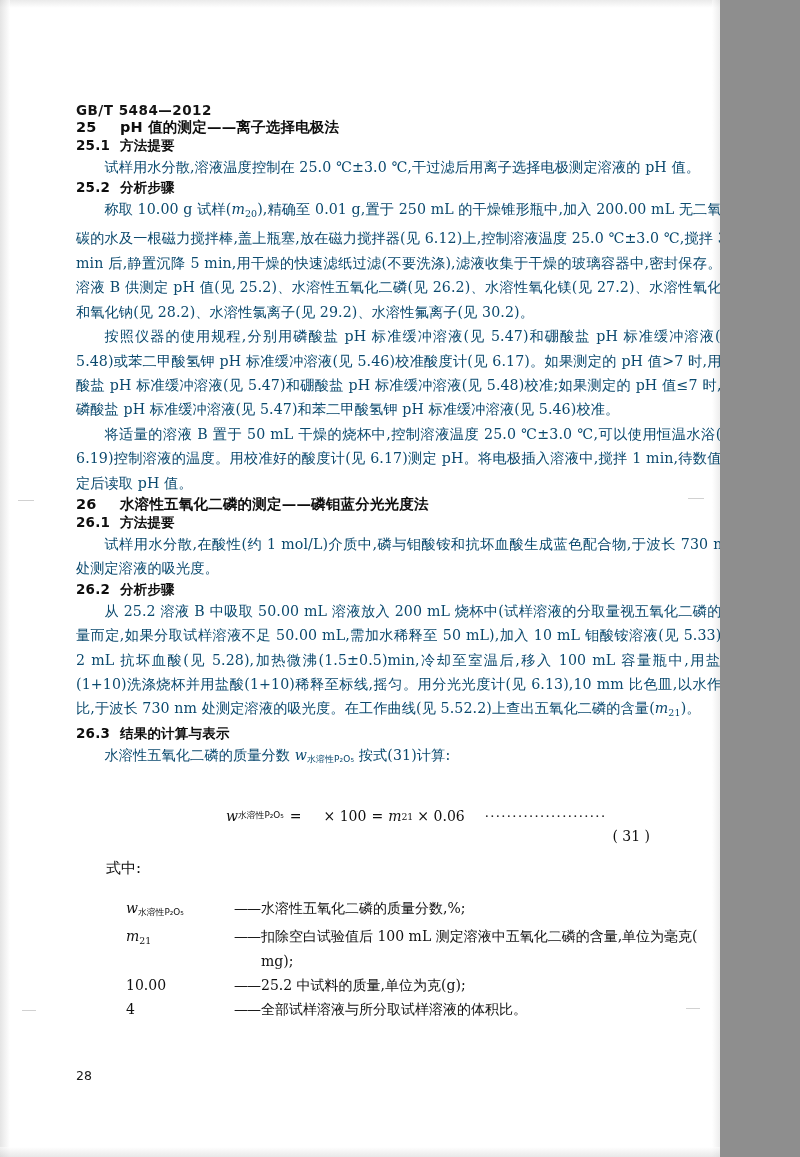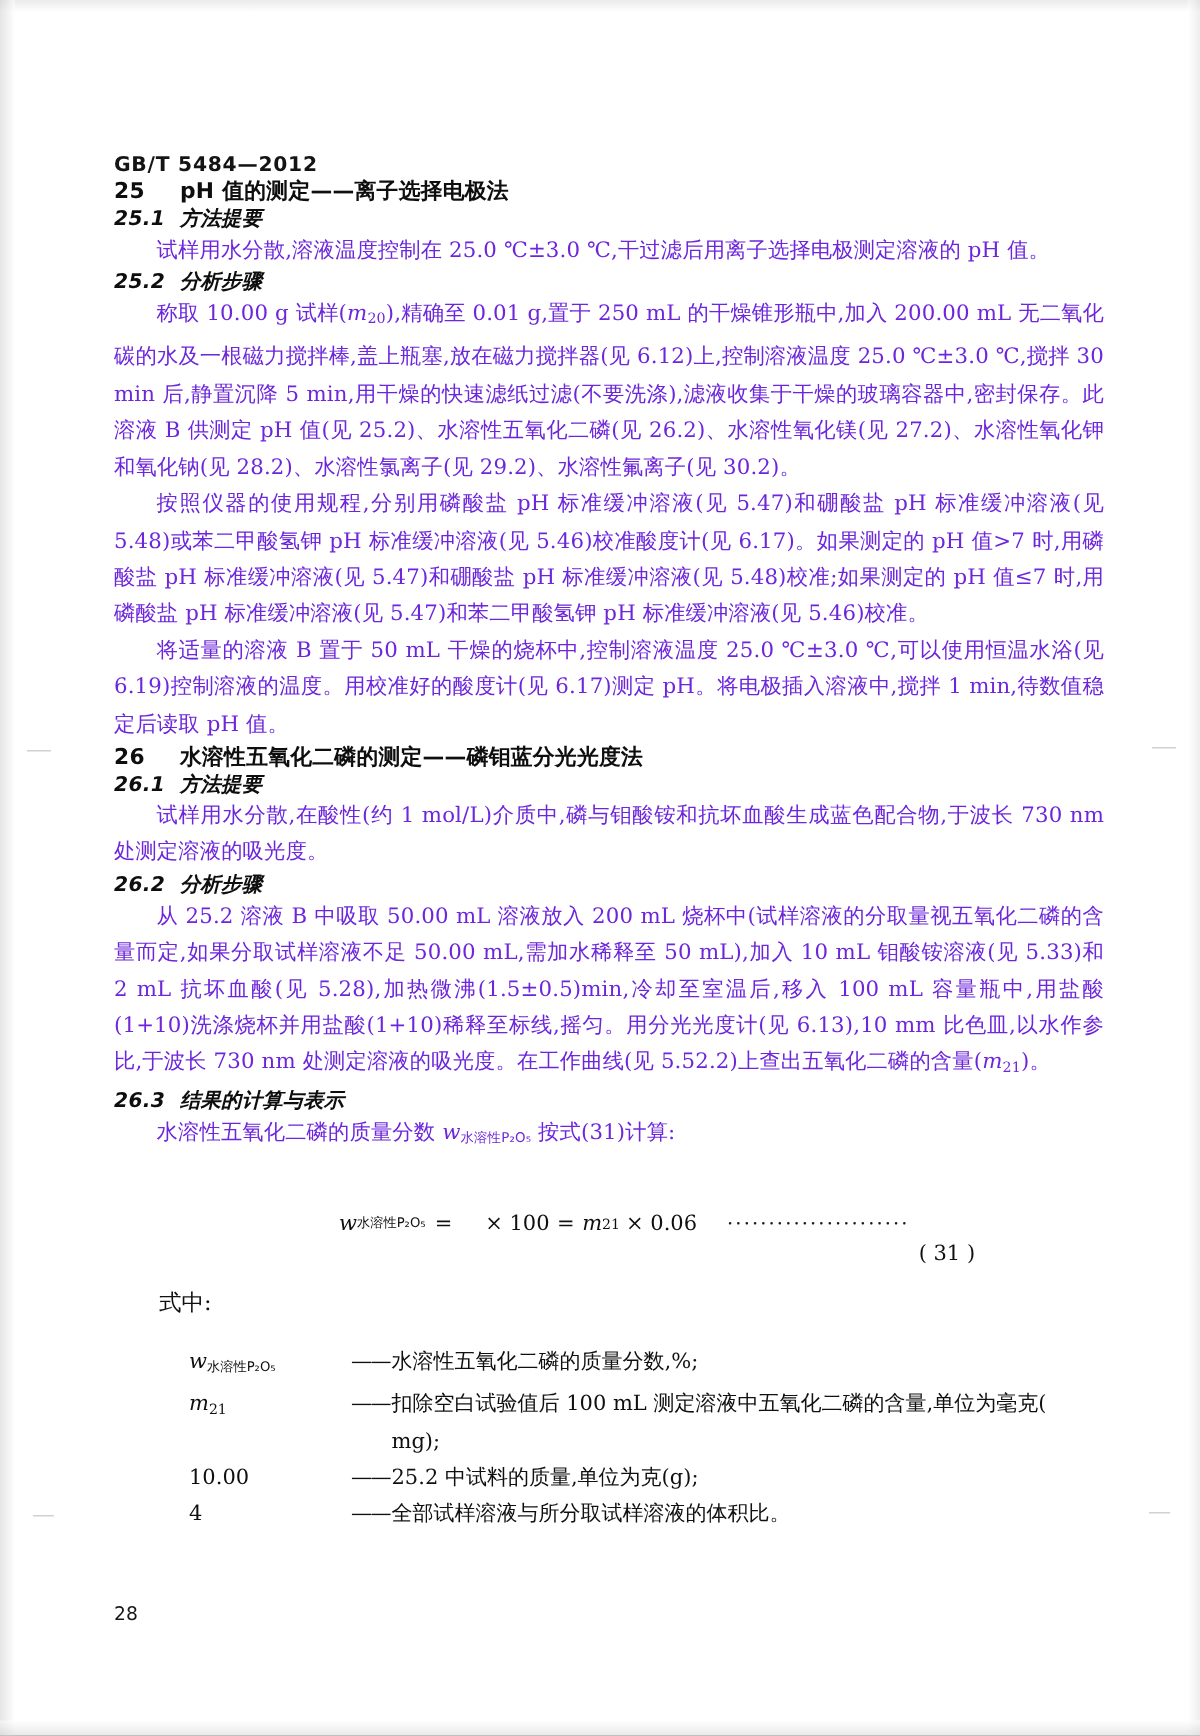--- a/index.html
+++ b/index.html
@@ -5,21 +5,21 @@
   html, body {
     margin: 0;
     padding: 0;
     background: #8e8e8e;
   }
   body {
     font-family: "DejaVu Serif", "Liberation Serif", serif;
   }
   .page {
     position: relative;
-    width: 800px;
+    width: 720px;
     height: 1157px;
     background: #ffffff;
     overflow: hidden;
     box-sizing: border-box;
   }
   
   .scan-edge-left {
     position: absolute;
     left: 0; top: 0; bottom: 0;
     width: 10px;
@@ -83,31 +83,30 @@
     margin: 0;
     letter-spacing: .2px;
   }
   h3.subclause {
     font-family: "DejaVu Sans", "Liberation Sans", sans-serif;
     font-weight: bold;
     font-size: 13.5px;
     color: #101010;
     margin: 0;
     letter-spacing: .2px;
-    font-style: italic;
   }
   .num {
     display: inline-block;
     min-width: 44px;
   }
 
   p.body {
     font-size: 14.2px;
     line-height: 24.4px;
-    color: #6d28d9;
+    color: #0c4a6e;
     margin: 0;
     text-align: justify;
     text-justify: inter-ideograph;
     text-indent: 2em;
     letter-spacing: .1px;
   }
 
   
   .sp-h2-before { margin-top: 36px; }
   .sp-h3-before { margin-top: 22px; }

